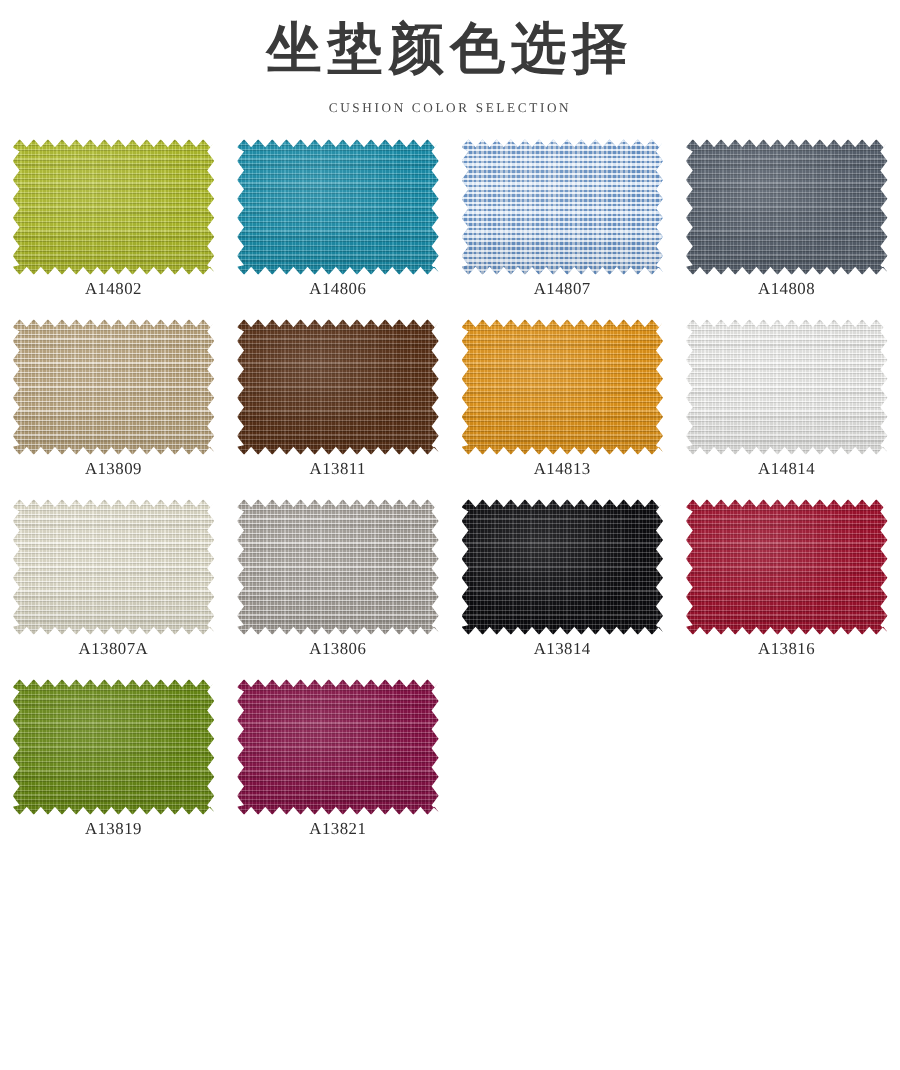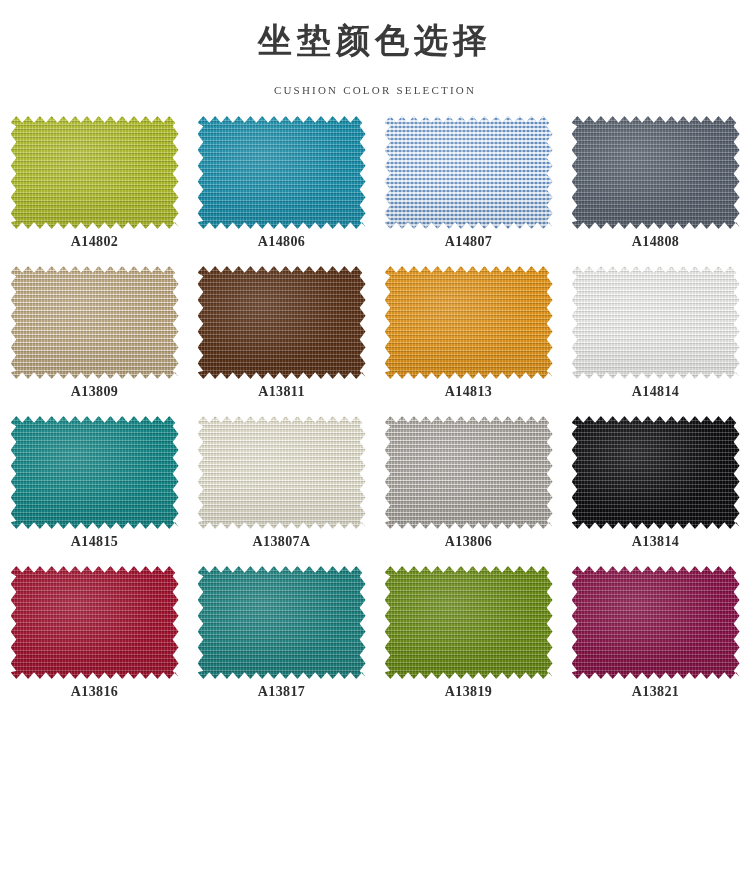--- a/index.html
+++ b/index.html
@@ -16,21 +16,21 @@
     position: relative;
   }
 
   
   .header {
     text-align: center;
     padding-top: 14px;
   }
   .title-cn {
     font-family: "Liberation Serif", serif;
-    font-size: 34px;
+    font-size: 46px;
     line-height: 54px;
     font-weight: 700;
     color: #3a3a3a;
     letter-spacing: 5px;
     margin: 0;
   }
   .title-en {
     font-family: "Liberation Serif", serif;
     font-size: 11px;
     line-height: 20px;
@@ -47,21 +47,20 @@
     grid-template-columns: repeat(4, 187px);
     grid-auto-rows: 150px;
     justify-content: center;
   }
   .swatch-cell {
     position: relative;
     display: flex;
     flex-direction: column;
     align-items: center;
     justify-content: flex-start;
-    font-weight: bold;
   }
 
   
   .fabric-wrap {
     position: relative;
     width: 168px;
     height: 113px;
   }
   .fabric {
     position: absolute;
@@ -228,26 +227,20 @@
       <div class="swatch-label">A14813</div>
     </div>
     <div class="swatch-cell">
       <div class="fabric-wrap">
         <div class="fabric light" style="background: rgb(240, 240, 238);"></div>
       </div>
       <div class="swatch-label">A14814</div>
     </div>
     <div class="swatch-cell">
       <div class="fabric-wrap">
-        <div class="fabric" style="background: rgb(19, 138, 138);"></div>
-      </div>
-      <div class="swatch-label">A14815</div>
-    </div>
-    <div class="swatch-cell">
-      <div class="fabric-wrap">
         <div class="fabric light" style="background: rgb(230, 226, 207);"></div>
       </div>
       <div class="swatch-label">A13807A</div>
     </div>
     <div class="swatch-cell">
       <div class="fabric-wrap">
         <div class="fabric light" style="background: rgb(169, 164, 157);"></div>
       </div>
       <div class="swatch-label">A13806</div>
     </div>
@@ -258,26 +251,20 @@
       <div class="swatch-label">A13814</div>
     </div>
     <div class="swatch-cell">
       <div class="fabric-wrap">
         <div class="fabric" style="background: rgb(165, 18, 47);"></div>
       </div>
       <div class="swatch-label">A13816</div>
     </div>
     <div class="swatch-cell">
       <div class="fabric-wrap">
-        <div class="fabric" style="background: rgb(29, 132, 130);"></div>
-      </div>
-      <div class="swatch-label">A13817</div>
-    </div>
-    <div class="swatch-cell">
-      <div class="fabric-wrap">
         <div class="fabric" style="background: rgb(109, 143, 22);"></div>
       </div>
       <div class="swatch-label">A13819</div>
     </div>
     <div class="swatch-cell">
       <div class="fabric-wrap">
         <div class="fabric" style="background: rgb(138, 18, 72);"></div>
       </div>
       <div class="swatch-label">A13821</div>
     </div>

